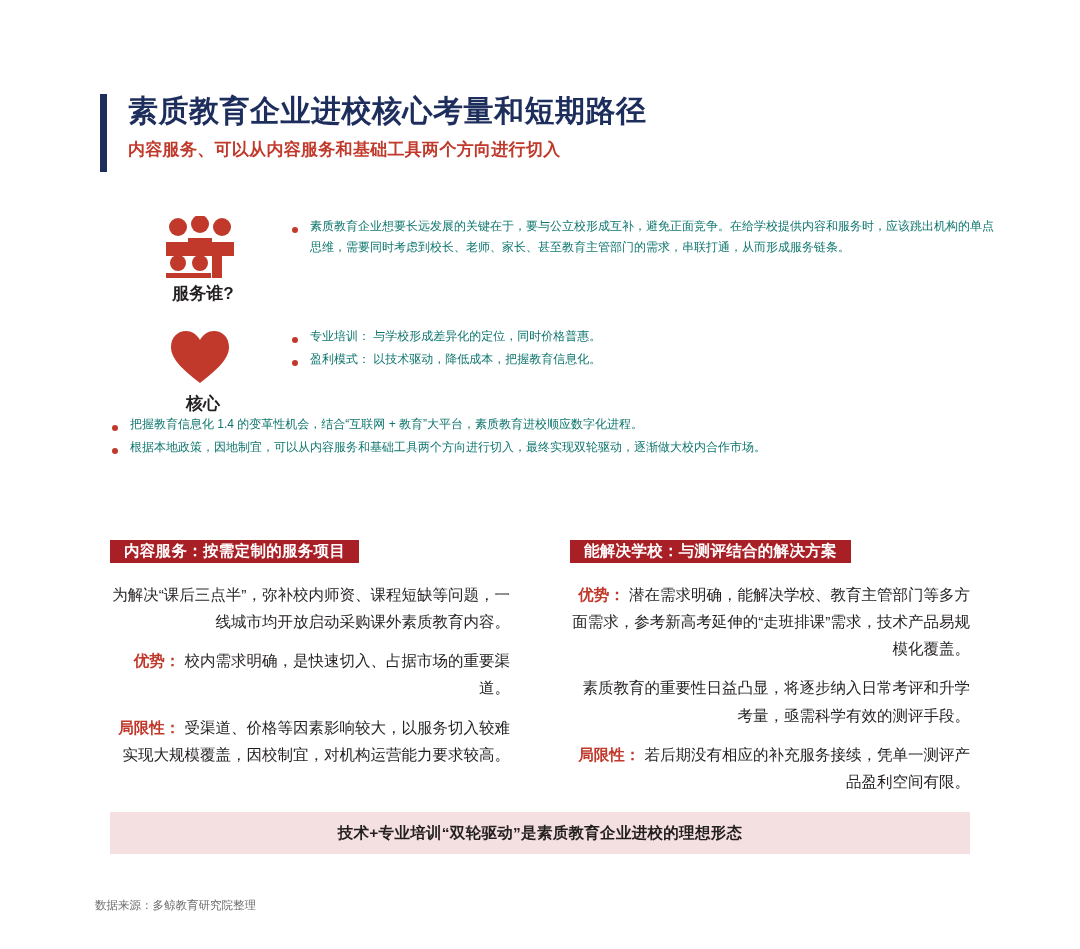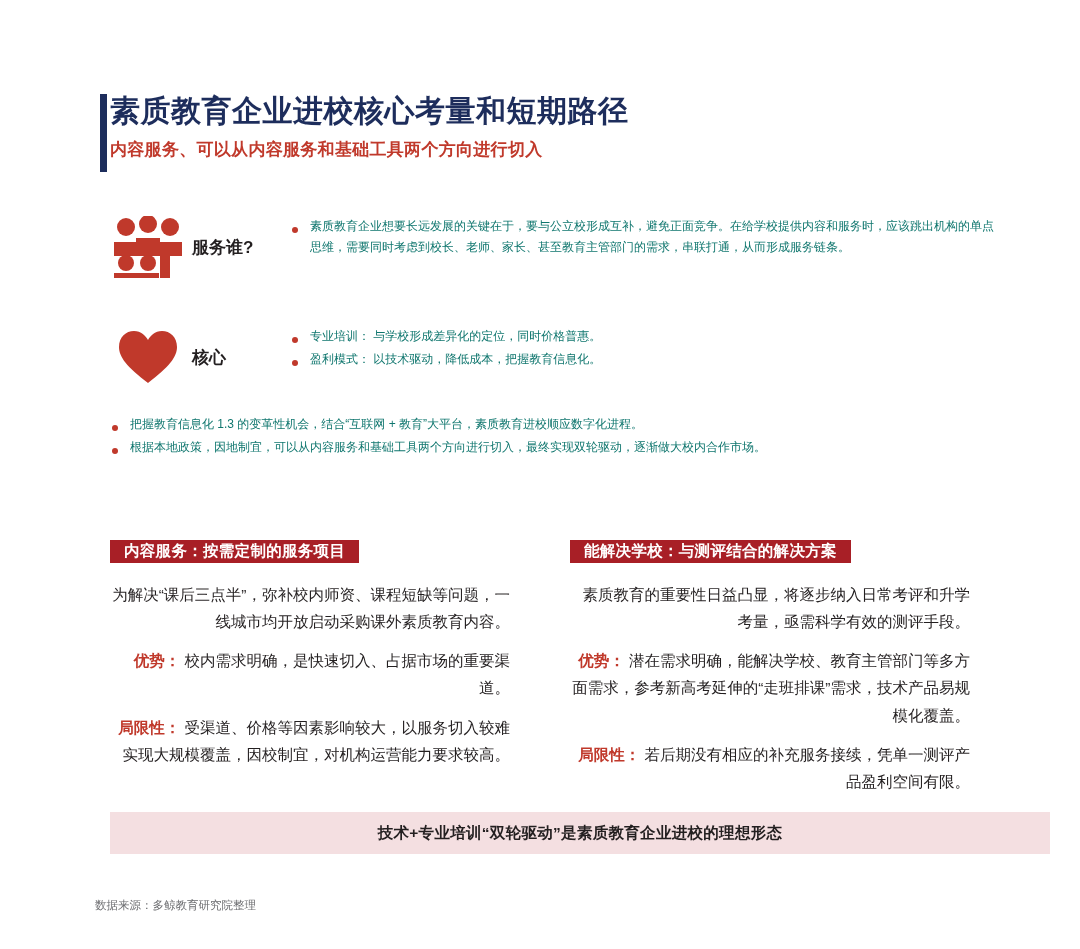--- a/index.html
+++ b/index.html
@@ -32,21 +32,21 @@
   }
   .header-bar {
     position: absolute;
     left: 0;
     top: 2px;
     width: 7px;
     height: 78px;
     background: #1d2d5c;
   }
   .header-text {
-    margin-left: 10px;
+    margin-left: 28px;
   }
   .title {
     font-size: 30px;
     font-weight: bold;
     color: #1d2d5c;
     letter-spacing: 0.5px;
     line-height: 1.25;
     margin: 0 0 8px 0;
   }
   .subtitle {
@@ -63,20 +63,21 @@
     left: 110px;
     width: 890px;
     display: flex;
     align-items: flex-start;
   }
   .row-icon-col {
     width: 180px;
     display: flex;
     align-items: center;
     flex-shrink: 0;
+    flex-direction: column;
   }
   .icon-box {
     width: 76px;
     height: 70px;
     display: flex;
     align-items: center;
     justify-content: center;
   }
   .row-label {
     font-size: 17px;
@@ -135,21 +136,21 @@
   .kw {
     color: #c0392b;
     font-weight: bold;
   }
 
   
   .banner {
     position: absolute;
     left: 110px;
     top: 812px;
-    width: 940px;
+    width: 860px;
     height: 42px;
     background: #f4dfe1;
     display: flex;
     align-items: center;
     justify-content: center;
     font-size: 15.5px;
     font-weight: bold;
     color: #231f20;
     letter-spacing: 0.3px;
   }
@@ -212,46 +213,46 @@
       <div class="row-label">核心</div>
     </div>
     <div class="bullets">
       <div class="bullet">专业培训： 与学校形成差异化的定位，同时价格普惠。</div>
       <div class="bullet">盈利模式： 以技术驱动，降低成本，把握教育信息化。</div>
     </div>
   </div>
 
   <div class="row" style="top:410px;">
     <div class="bullets">
-      <div class="bullet">把握教育信息化 1.3 的变革性机会，结合“互联网 + 教育”大平台，素质教育进校顺应数字化进程。</div>
+      <div class="bullet">把握教育信息化 1.4 的变革性机会，结合“互联网 + 教育”大平台，素质教育进校顺应数字化进程。</div>
       <div class="bullet">根据本地政策，因地制宜，可以从内容服务和基础工具两个方向进行切入，最终实现双轮驱动，逐渐做大校内合作市场。</div>
     </div>
   </div>
 
   <div class="card" style="left:110px; top:540px;">
     <div class="card-head">内容服务：按需定制的服务项目</div>
     <div class="card-body">
       <p>为解决“课后三点半”，弥补校内师资、课程短缺等问题，一线城市均开放启动采购课外素质教育内容。</p>
       <p>
         <span class="kw">优势：</span><span> 校内需求明确，是快速切入、占据市场的重要渠道。</span>
       </p>
       <p>
         <span class="kw">局限性：</span><span> 受渠道、价格等因素影响较大，以服务切入较难实现大规模覆盖，因校制宜，对机构运营能力要求较高。</span>
       </p>
     </div>
   </div>
 
   <div class="card" style="left:570px; top:540px;">
     <div class="card-head">能解决学校：与测评结合的解决方案</div>
     <div class="card-body">
+      <p>
+        <span class="kw">优势：</span><span> 潜在需求明确，能解决学校、教育主管部门等多方面需求，参考新高考延伸的“走班排课”需求，技术产品易规模化覆盖。</span>
+      </p>
       <p>素质教育的重要性日益凸显，将逐步纳入日常考评和升学考量，亟需科学有效的测评手段。</p>
       <p>
-        <span class="kw">优势：</span><span> 潜在需求明确，能解决学校、教育主管部门等多方面需求，参考新高考延伸的“走班排课”需求，技术产品易规模化覆盖。</span>
-      </p>
-      <p>
         <span class="kw">局限性：</span><span> 若后期没有相应的补充服务接续，凭单一测评产品盈利空间有限。</span>
       </p>
     </div>
   </div>
 
   <div class="banner">技术+专业培训“双轮驱动”是素质教育企业进校的理想形态</div>
 
   <div class="source">数据来源：多鲸教育研究院整理</div>
 
 </div>

